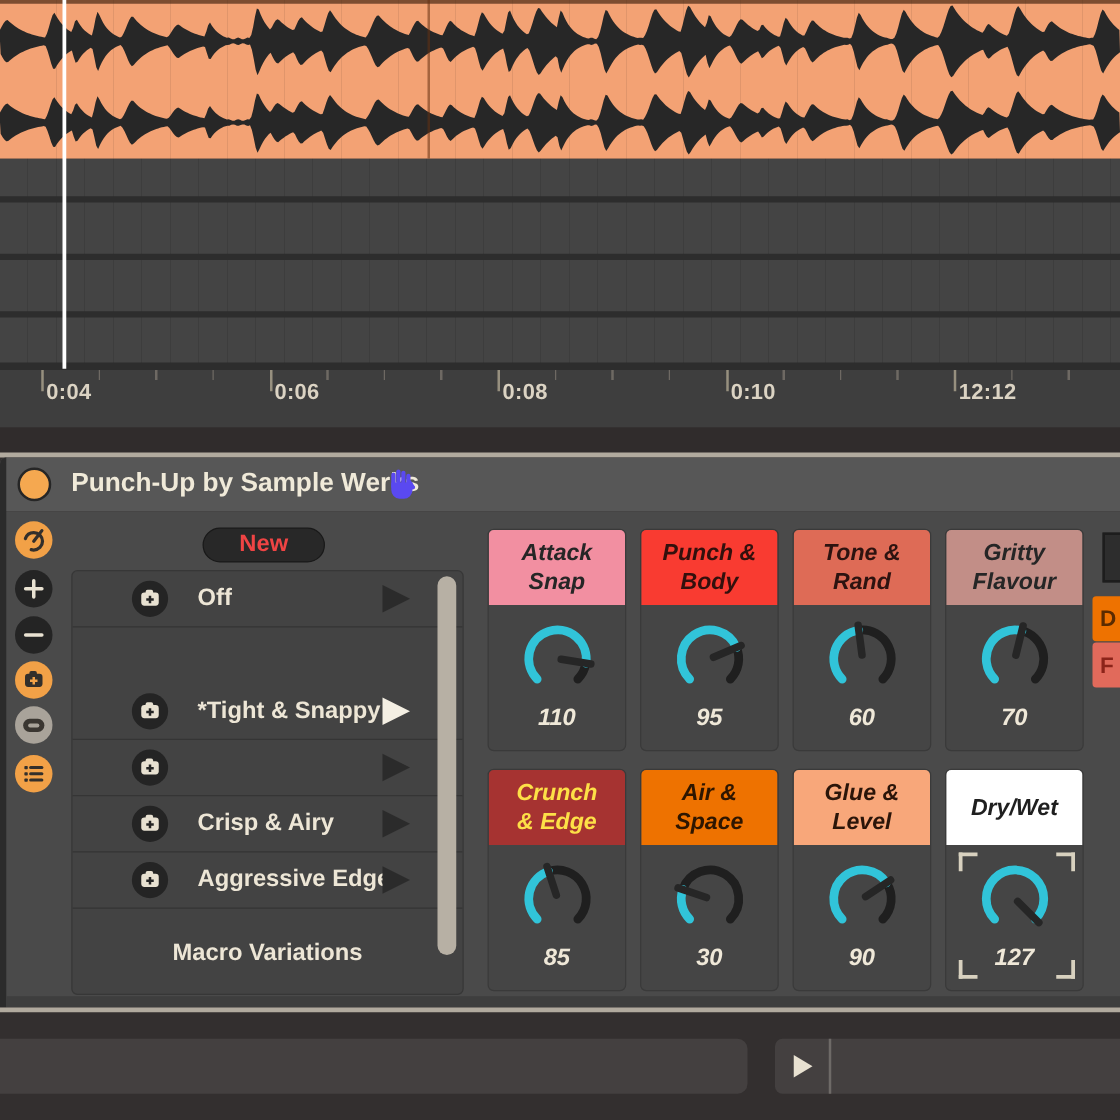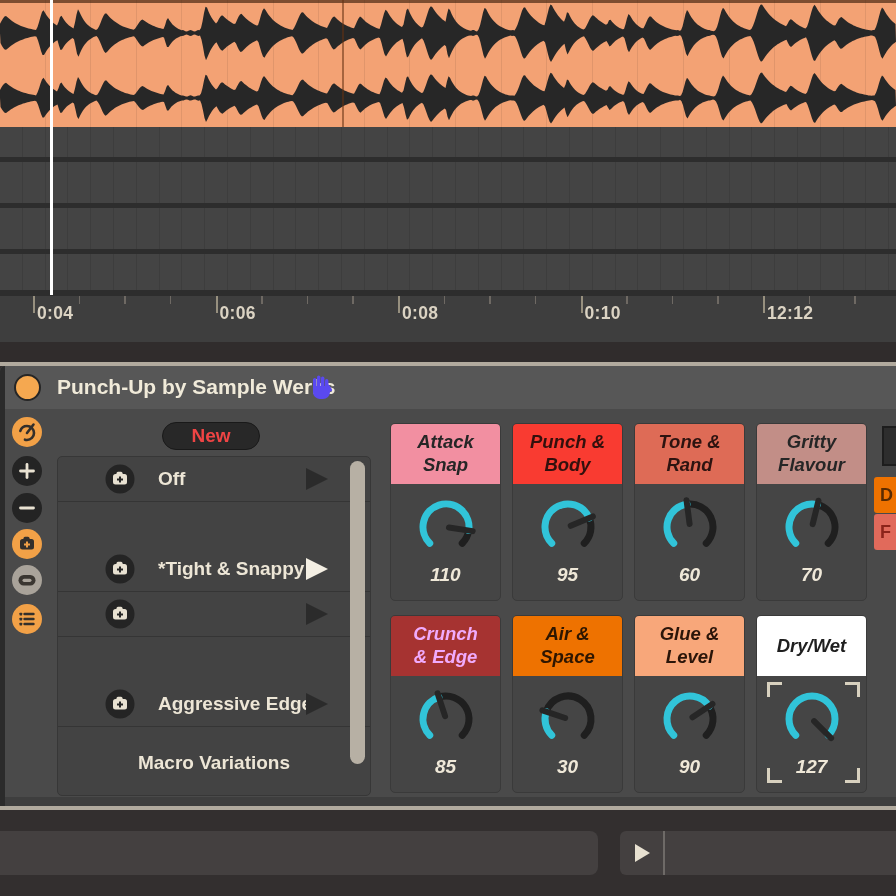--- a/index.html
+++ b/index.html
@@ -240,20 +240,33 @@
           <circle cx="15" cy="15" r="14.5" fill="#242424"></circle>
           <rect x="8" y="10" width="14" height="10.5" rx="2.5" fill="#E8E1D1"></rect>
           <rect x="11.5" y="7.8" width="6" height="4" rx="1.5" fill="#E8E1D1"></rect>
           <line x1="15" y1="12.5" x2="15" y2="18.5" stroke="#242424" stroke-width="2"></line>
           <line x1="12" y1="15.5" x2="18" y2="15.5" stroke="#242424" stroke-width="2"></line>
         </svg>
         <svg width="28" height="26" viewBox="0 0 28 26" style="position:absolute;left:245px;top:9px">
           <path d="M3,2 L25,13 L3,24 Z" fill="#2B2B2B"></path>
         </svg>
       </div>
+      <div class="preset-row" style="top: 179.6px;">
+        <svg width="30" height="30" viewBox="0 0 30 30" style="position:absolute;left:47px;top:7px">
+          <circle cx="15" cy="15" r="14.5" fill="#242424"></circle>
+          <rect x="8" y="10" width="14" height="10.5" rx="2.5" fill="#E8E1D1"></rect>
+          <rect x="11.5" y="7.8" width="6" height="4" rx="1.5" fill="#E8E1D1"></rect>
+          <line x1="15" y1="12.5" x2="15" y2="18.5" stroke="#242424" stroke-width="2"></line>
+          <line x1="12" y1="15.5" x2="18" y2="15.5" stroke="#242424" stroke-width="2"></line>
+        </svg>
+        <div class="preset-label">Crisp &amp; Airy</div>
+        <svg width="28" height="26" viewBox="0 0 28 26" style="position:absolute;left:245px;top:9px">
+          <path d="M3,2 L25,13 L3,24 Z" fill="#2B2B2B"></path>
+        </svg>
+      </div>
       <div class="preset-row" style="top: 224.5px;">
         <svg width="30" height="30" viewBox="0 0 30 30" style="position:absolute;left:47px;top:7px">
           <circle cx="15" cy="15" r="14.5" fill="#242424"></circle>
           <rect x="8" y="10" width="14" height="10.5" rx="2.5" fill="#E8E1D1"></rect>
           <rect x="11.5" y="7.8" width="6" height="4" rx="1.5" fill="#E8E1D1"></rect>
           <line x1="15" y1="12.5" x2="15" y2="18.5" stroke="#242424" stroke-width="2"></line>
           <line x1="12" y1="15.5" x2="18" y2="15.5" stroke="#242424" stroke-width="2"></line>
         </svg>
         <div class="preset-label">Aggressive Edge</div>
         <svg width="28" height="26" viewBox="0 0 28 26" style="position:absolute;left:245px;top:9px">
@@ -307,21 +320,21 @@
           <div>Flavour</div>
         </div>
         <svg width="70" height="70" viewBox="0 0 70 70" class="knob-svg">
           <path d="M40.49,12.67 A23,23 0 0 1 51.26,51.26" fill="none" stroke="#1F1F1F" stroke-width="7" stroke-linecap="round"></path>
           <path d="M18.74,51.26 A23,23 0 0 1 40.49,12.67" fill="none" stroke="#31C4D9" stroke-width="7" stroke-linecap="round"></path>
           <line x1="35.716561249801074" y1="32.08683334234316" x2="41.44905124820967" y2="8.781500081088442" stroke="#262626" stroke-width="6" stroke-linecap="round"></line>
         </svg>
         <div class="macro-value">70</div>
       </div>
       <div class="macro-cell abs" style="left: 390px; top: 615px;">
-        <div class="macro-header" style="background: rgb(166, 51, 49); color: #f0abfc;">
+        <div class="macro-header" style="background: rgb(166, 51, 49); color: #fde047;">
           <div>Crunch</div>
           <div>&amp; Edge</div>
         </div>
         <svg width="70" height="70" viewBox="0 0 70 70" class="knob-svg">
           <path d="M27.87,13.13 A23,23 0 0 1 51.26,51.26" fill="none" stroke="#1F1F1F" stroke-width="7" stroke-linecap="round"></path>
           <path d="M18.74,51.26 A23,23 0 0 1 27.87,13.13" fill="none" stroke="#31C4D9" stroke-width="7" stroke-linecap="round"></path>
           <line x1="34.069420791244646" y1="32.14797925389168" x2="26.624787121201805" y2="9.33181328502512" stroke="#262626" stroke-width="6" stroke-linecap="round"></line>
         </svg>
         <div class="macro-value">85</div>
       </div>

